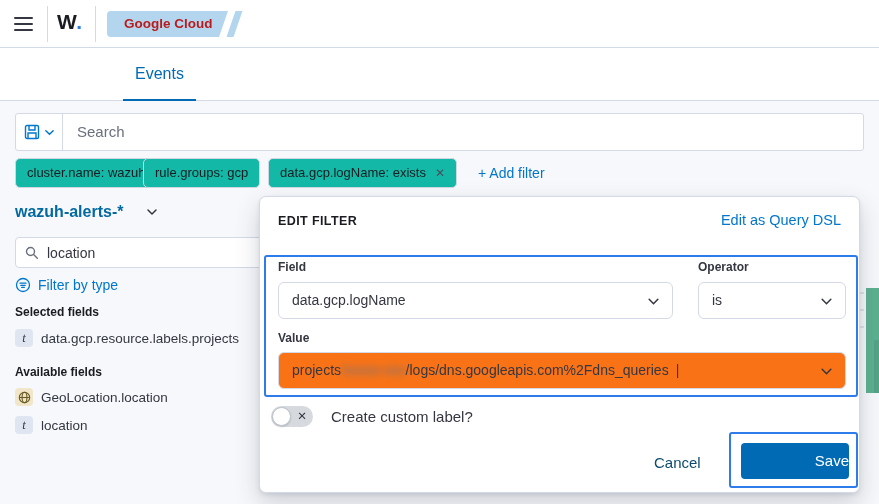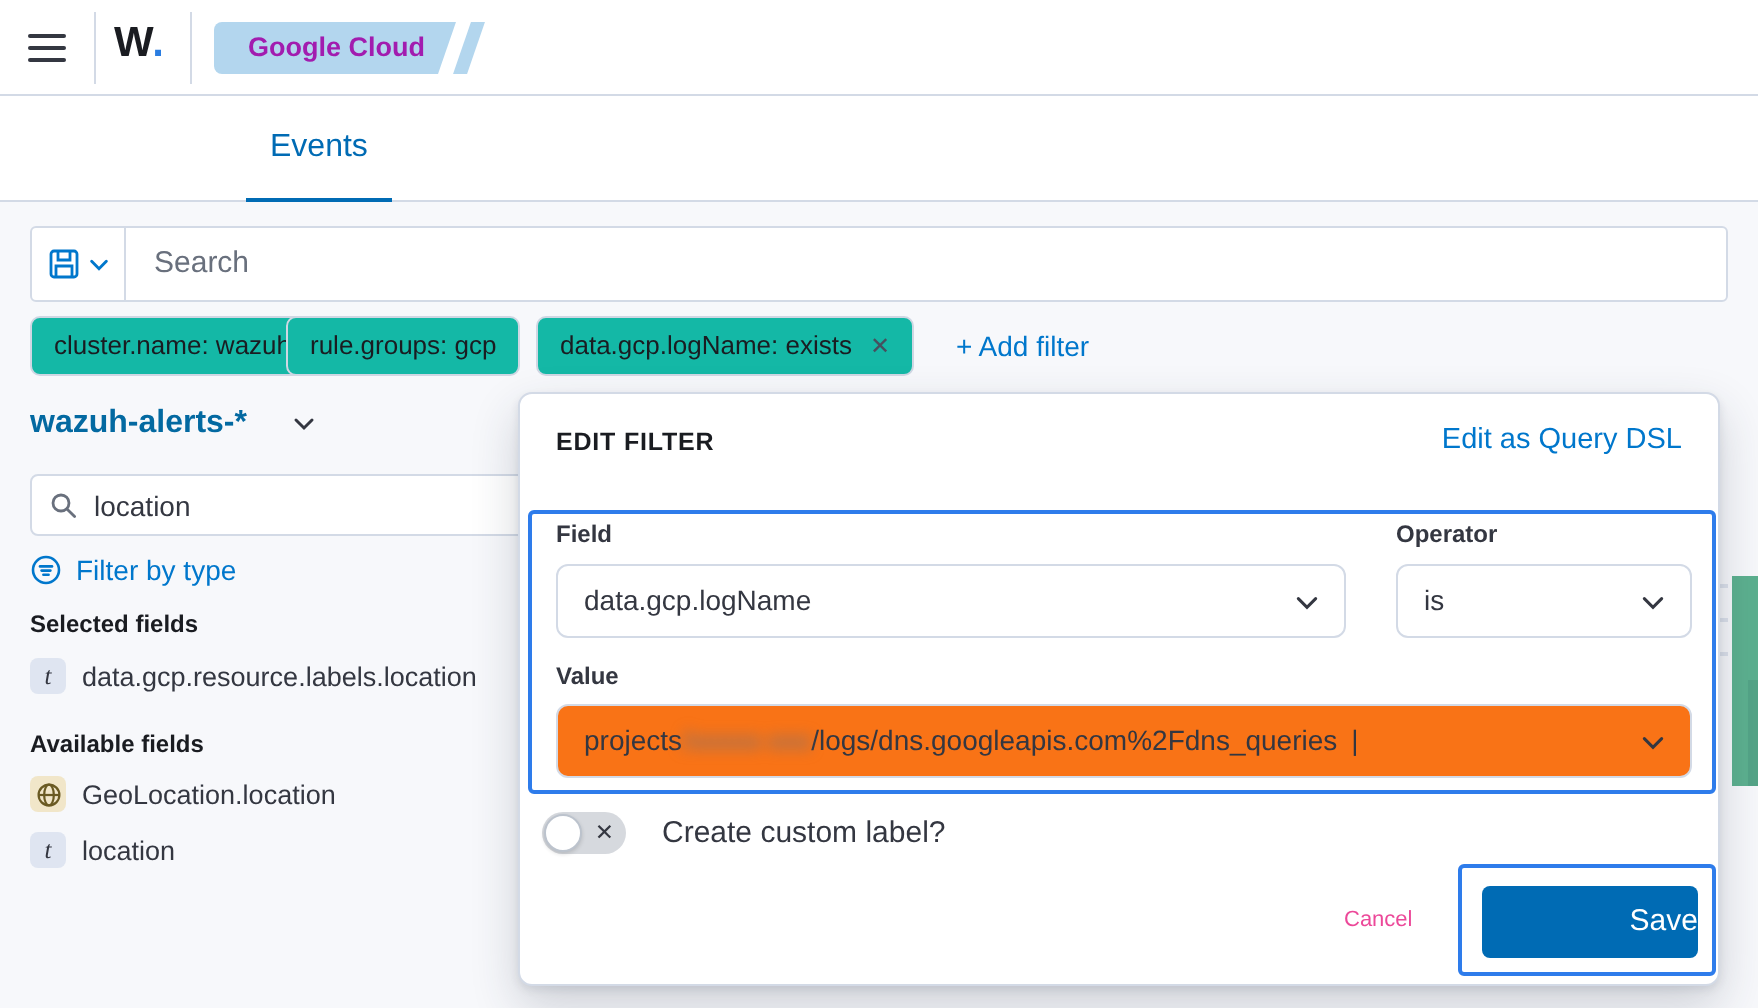--- a/index.html
+++ b/index.html
@@ -9,21 +9,21 @@
 
   
   #header { left:0; top:0; width:879px; height:48px; background:#fff; border-bottom:1px solid #d3dae6; z-index:5; }
   #hamburger { left:14px; top:17px; width:19px; height:14px; display:flex; flex-direction:column; justify-content:space-between; cursor:pointer; }
   #hamburger span { display:block; height:2.4px; background:#343741; border-radius:1px; }
   .vsep { top:6px; width:1px; height:36px; background:#d3dae6; }
   #logo { left:57px; top:10px; font-size:21px; font-weight:bold; color:#1a1c21; letter-spacing:.5px; }
   #logo .dot { color:#2a7de1; }
   #crumb { left:107px; top:11px; width:121px; height:26px; background:#b3d6ee; border-radius:4px 0 0 4px;
            clip-path:polygon(0 0,100% 0,calc(100% - 9px) 100%,0 100%);
-           font-size:13.5px; font-weight:600; color:#a21caf; line-height:26px; padding-left:17px; }
+           font-size:13.5px; font-weight:600; color:#b91c1c; line-height:26px; padding-left:17px; }
   #crumb-sliver { left:231px; top:11px; width:7px; height:26px; background:#b3d6ee; transform:skewX(-19deg); }
 
   
   #tabs { left:0; top:48px; width:879px; height:53px; background:#fff; border-bottom:1px solid #d3dae6; z-index:5; }
   .tab { top:0; height:52px; line-height:52px; font-size:16px; cursor:pointer; }
   #tab-dashboard { left:22px; color:#343741; }
   #tab-events { left:123px; padding:0 12px; color:#006bb4; border-bottom:2px solid #006bb4; height:53px; }
 
   
   #searchbar { left:15px; top:113px; width:849px; height:38px; background:#fff; border:1px solid #d3dae6; border-radius:3px; display:flex; align-items:stretch; }
@@ -66,21 +66,21 @@
   #combo-value { left:18px; top:155px; width:568px; height:37px; background:#f97316; border:1px solid #d3dae6; border-radius:6px; font-size:14px; color:#343741; line-height:35px; padding-left:13px; cursor:text; white-space:nowrap; overflow:hidden; }
   #combo-value .chev { position:absolute; right:12px; top:12px; color:#343741; }
   .redacted { filter:blur(3.5px); color:#6b7280; }
   .caret-bar { margin-left:7px; color:#343741; }
 
   #toggle { left:11px; top:209px; width:42px; height:21px; background:#d6d9de; border-radius:11px; cursor:pointer; }
   #toggle .knob { position:absolute; left:1px; top:1px; width:19px; height:19px; background:#fff; border:1px solid #bcc3cd; border-radius:50%; box-shadow:0 1px 2px rgba(0,0,0,.15); }
   #toggle .off-x { position:absolute; right:6px; top:2.5px; font-size:11.5px; color:#343741; }
   #toggle-label { left:71px; top:211px; font-size:15px; color:#343741; }
 
-  #cancel-btn { left:412px; top:257px; font-size:11px; color:#ec4899; cursor:pointer; }
+  #cancel-btn { left:394px; top:257px; font-size:15px; color:#0c4a6e; cursor:pointer; }
   #save-btn { left:481px; top:246px; width:108px; height:36px; background:#006bb4; border:none; border-radius:4px; color:#fff; font-size:15px; font-weight:500; line-height:36px; text-align:right; cursor:pointer; font-family:"Liberation Sans", sans-serif; }
 
   
   .anno { border:2.5px solid #2e7ceb; border-radius:3px; z-index:20; pointer-events:none; background:transparent; }
   #anno-form { left:264px; top:255px; width:594px; height:142px; }
   #anno-save { left:729px; top:432px; width:129px; height:56px; }
 
   svg { display:block; }
 </style>
 </head>
@@ -153,21 +153,21 @@
         <line x1="5.8" y1="8.3" x2="10.2" y2="8.3"></line>
         <line x1="6.7" y1="10.4" x2="9.3" y2="10.4"></line>
     </svg>
   </span>
   <span>Filter by type</span>
 </div>
 
 <div class="side-heading abs" style="top:305px;">Selected fields</div>
 <div class="field-item abs" style="top:329px;">
   <span class="badge badge-t">t</span>
-  <span>data.gcp.resource.labels.location</span>
+  <span>data.gcp.resource.labels.projects</span>
 </div>
 
 <div class="side-heading abs" style="top:365px;">Available fields</div>
 <div class="field-item abs" style="top:388px;">
   <span class="badge badge-globe">
     <svg width="13" height="13" viewBox="0 0 14 14" fill="none" stroke="#6a5a23" stroke-width="1.2">
       <circle cx="7" cy="7" r="5.6"></circle>
         <ellipse cx="7" cy="7" rx="2.6" ry="5.6"></ellipse>
         <line x1="1.4" y1="7" x2="12.6" y2="7"></line>
     </svg>

